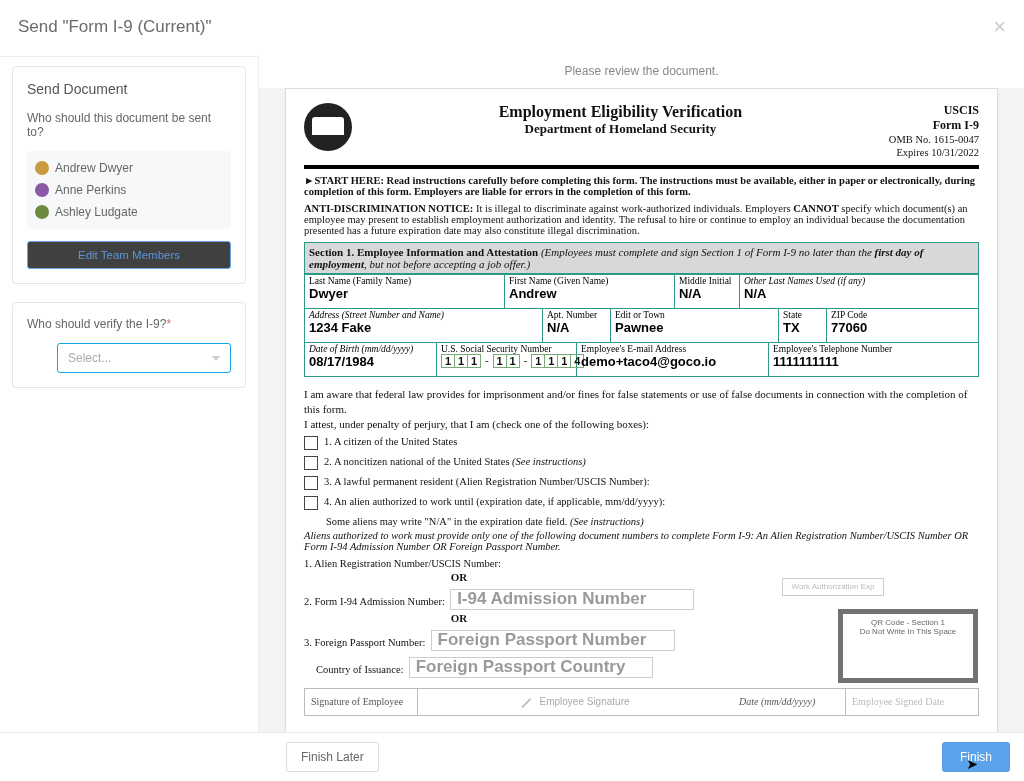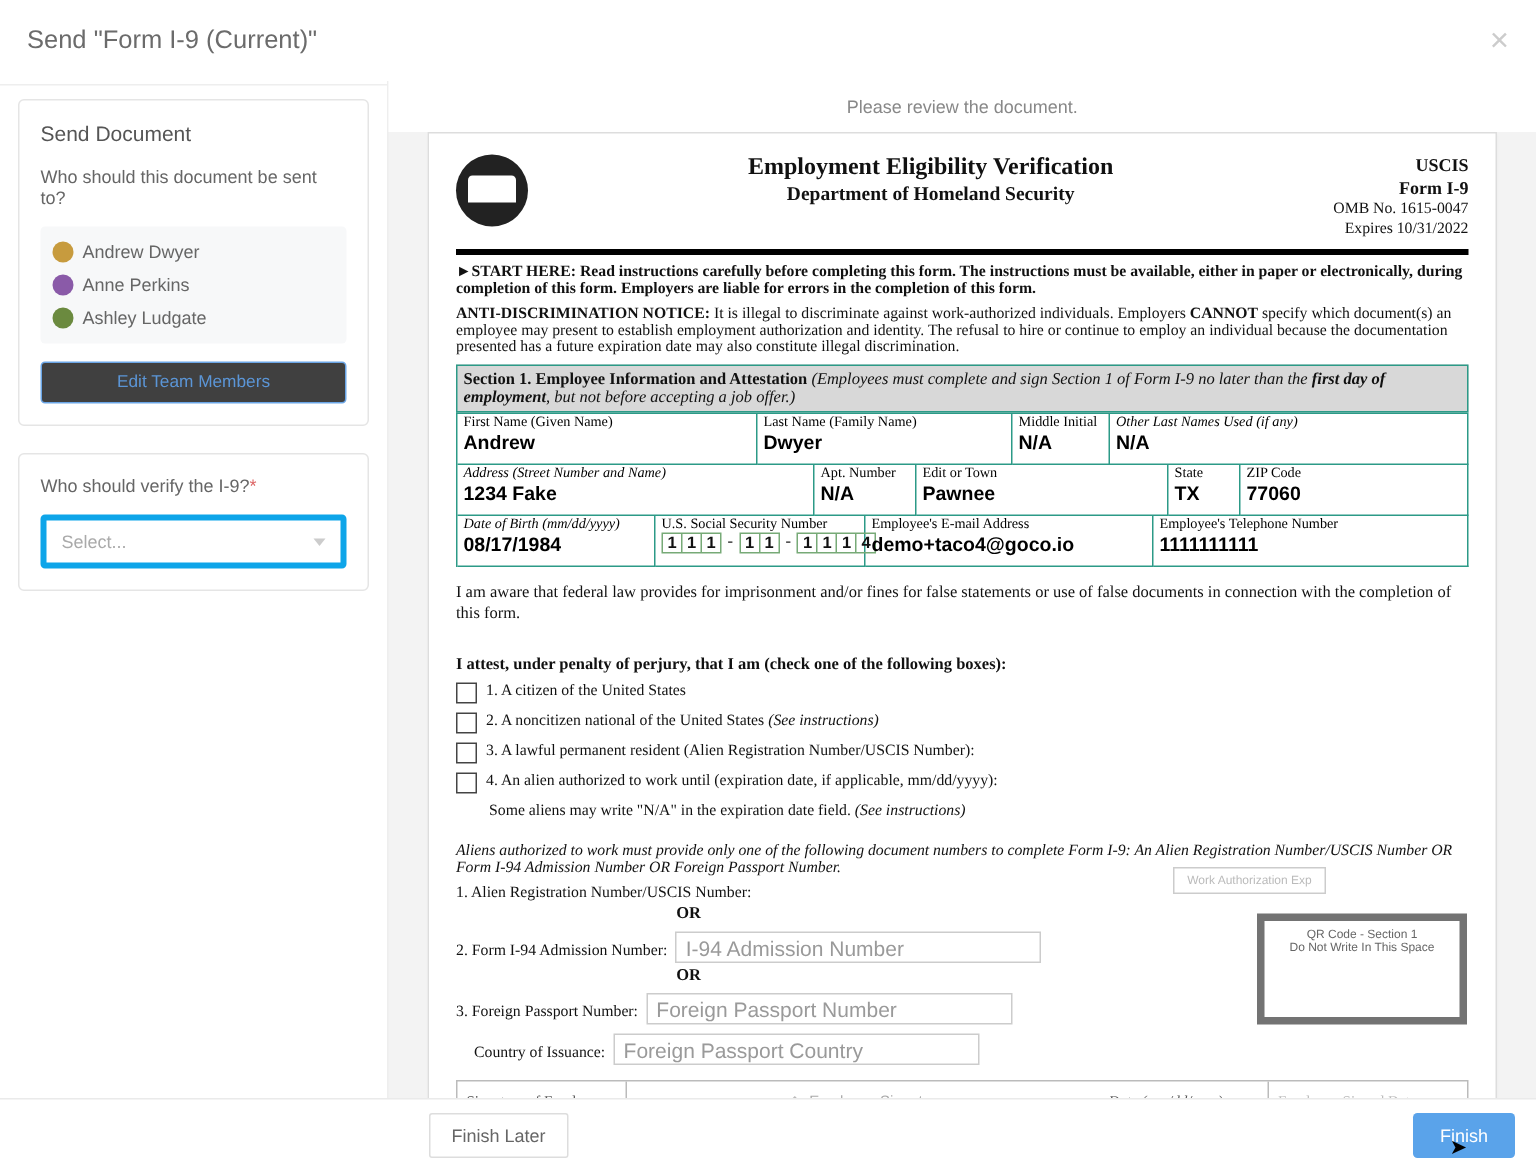--- a/index.html
+++ b/index.html
@@ -9,21 +9,21 @@
   .close { font-size:22px; color:#ccc; cursor:pointer; }
   .content { position:absolute; top:54px; left:0; right:0; bottom:48px; display:flex; }
   .left { width:258px; padding:12px; box-sizing:border-box; }
   .card { border:1px solid #e5e5e5; border-radius:4px; padding:14px 14px; margin-bottom:18px; background:#fff; }
   .card-title { font-size:14px; color:#555; margin-bottom:14px; }
   .question { font-size:12px; color:#666; margin-bottom:12px; }
   .rec-box { background:#f7f8f9; border-radius:3px; padding:6px 0; margin-bottom:12px; }
   .rec { display:flex; align-items:center; gap:6px; font-size:12px; color:#666; padding:4px 8px; }
   .av { width:14px; height:14px; border-radius:50%; display:inline-block; }
   .edit-btn { width:100%; border:1px solid #6aa5e6; color:#5b95d6; background:#404040; border-radius:3px; font-size:11.5px; padding:7px 0; cursor:pointer; }
-  .sel { border:4px solid #0ea5e9; border-radius:3px; padding:7px 10px; font-size:12px; color:#aaa; position:relative; }
+  .sel { border:1px solid #0ea5e9; border-radius:3px; padding:7px 10px; font-size:12px; color:#aaa; position:relative;margin-left:30px; }
   .sel:after { content:""; position:absolute; right:10px; top:12px; border-left:4px solid transparent; border-right:4px solid transparent; border-top:5px solid #ccc; }
   .right { flex:1; display:flex; flex-direction:column; background:#f3f3f3; border-left:1px solid #eee; }
   .review { text-align:center; font-size:12px; color:#888; padding:10px 0; background:#fff; }
   .doc-wrap { flex:1; overflow:hidden; padding:0 26px; }
   .doc { background:#fff; border:1px solid #ddd; box-shadow:0 1px 2px rgba(0,0,0,.05); font-family:"Times New Roman", serif; font-size:11px; color:#111; padding:14px 18px 24px 18px; }
   .doc-head { display:flex; align-items:flex-start; justify-content:space-between; border-bottom:4px solid #000; padding-bottom:6px; }
   .seal { width:48px; height:48px; background:#222; border-radius:50%; position:relative; }
   .seal::after { content:""; position:absolute; left:8px; top:14px; width:32px; height:18px; background:#fff; border-radius:3px 3px 0 0; }
   .titles { text-align:center; flex:1; }
   .t1 { font-weight:bold; font-size:16px; }
@@ -40,26 +40,26 @@
   .lbl { font-size:9.5px; color:#000; }
   .val { font-family:Arial, sans-serif; font-size:13px; font-weight:bold; color:#000; }
   .r1 { grid-template-columns: 200px 170px 65px 1fr; }
   .r2 { grid-template-columns: 238px 68px 168px 48px 1fr; }
   .r3 { grid-template-columns: 132px 140px 192px 1fr; }
   .ssn-cells { display:flex; gap:4px; }
   .ssn-g { border:1px solid #7a7; display:flex; }
   .ssn-g span { border-right:1px solid #7a7; width:12px; text-align:center; font-size:11px; font-family:Arial; font-weight:bold; }
   .ssn-g span:last-child { border-right:none; }
   .para { font-size:11px; font-weight:normal; margin-top:10px; line-height:1.35; }
-  .para2 { font-size:11px; font-weight:bold; margin-top:20px; }
+  .para2 { font-size:11px; font-weight:normal; margin-top:1px; }
   .check-row { display:flex; align-items:flex-start; gap:6px; font-size:10.5px; margin:6px 0; }
   .cb { width:12px; height:12px; border:1.5px solid #444; flex:none; }
   .sub { margin-left:22px; font-size:10.5px; }
-  .ital { font-style:italic; font-size:10.5px; margin:16px 0 4px 0; }
-  .uline { display:inline-flex; align-items:center; border:1px solid #ccc; min-width:230px; height:19px; font-size:14px; color:#9a9a9a; padding:0 6px; font-family:Arial; }
+  .ital { font-style:italic; font-size:10.5px; margin:3px 0 4px 0; }
+  .uline { display:inline-flex; align-items:center; border:1px solid #ccc; min-width:230px; height:19px; font-size:17px; color:#9a9a9a; padding:0 6px; font-family:Arial;font-weight:bold; }
   .num { margin-top:6px; font-size:10.5px; }
   .or { text-align:center; font-weight:bold; font-size:11px; margin:2px 0; width:310px; }
   .qr { position:absolute; right:46px; top:555px; width:130px; height:60px; border:5px solid #737373; font-size:8px; text-align:center; padding-top:4px; font-family:Arial; color:#666; }
   .sig-row { display:flex; border:1px solid #bbb; margin-top:10px; height:26px; font-size:10px; }
   .sig-cell { border-right:1px solid #bbb; display:flex; align-items:center; padding:0 6px; color:#555; }
   .sig-fill { flex:1; display:flex; align-items:center; justify-content:center; color:#aaa; gap:6px; font-family:Arial; }
   .pen { width:12px; height:12px; background:#bbb; clip-path: polygon(0 90%, 70% 20%, 80% 30%, 10% 100%); }
   .work-auth-box { position:absolute; right:140px; top:524px; width:100px; height:16px; border:1px solid #ccc; font-size:8px; color:#bbb; text-align:center; line-height:16px; font-family:Arial; }
   .footer { position:absolute; left:0; right:0; bottom:0; height:48px; border-top:1px solid #eaeaea; background:#fff; display:flex; align-items:center; justify-content:space-between; padding:0 14px; }
   .fl-btn { border:1px solid #ddd; background:#fff; font-size:12px; color:#666; padding:7px 14px; border-radius:2px; cursor:pointer; margin-left:272px; }
@@ -119,26 +119,26 @@
           </div>
         </div>
 
         <div class="blk">►<b>START HERE:</b> <b>Read instructions carefully before completing this form. The instructions must be available, either in paper or electronically, during completion of this form. Employers are liable for errors in the completion of this form.</b></div>
         <div class="blk"><b>ANTI-DISCRIMINATION NOTICE:</b><span> It is illegal to discriminate against work-authorized individuals. Employers </span><b>CANNOT</b><span> specify which document(s) an employee may present to establish employment authorization and identity. The refusal to hire or continue to employ an individual because the documentation presented has a future expiration date may also constitute illegal discrimination.</span></div>
 
         <div class="sec-bar"><b>Section 1. Employee Information and Attestation </b><i><span>(Employees must complete and sign Section 1 of Form I-9 no later than the </span><b>first day of employment</b><span>, but not before accepting a job offer.)</span></i></div>
 
         <div class="grid r1">
           <div class="cell">
+              <div class="lbl">Last Name (Family Name)</div>
+              <div class="val">Dwyer</div>
+            </div>
+          <div class="cell">
               <div class="lbl">First Name (Given Name)</div>
               <div class="val">Andrew</div>
-            </div>
-          <div class="cell">
-              <div class="lbl">Last Name (Family Name)</div>
-              <div class="val">Dwyer</div>
             </div>
           <div class="cell">
               <div class="lbl">Middle Initial</div>
               <div class="val">N/A</div>
             </div>
           <div class="cell">
               <div class="lbl"><i>Other Last Names Used (if any)</i></div>
               <div class="val">N/A</div>
             </div>
         </div>

